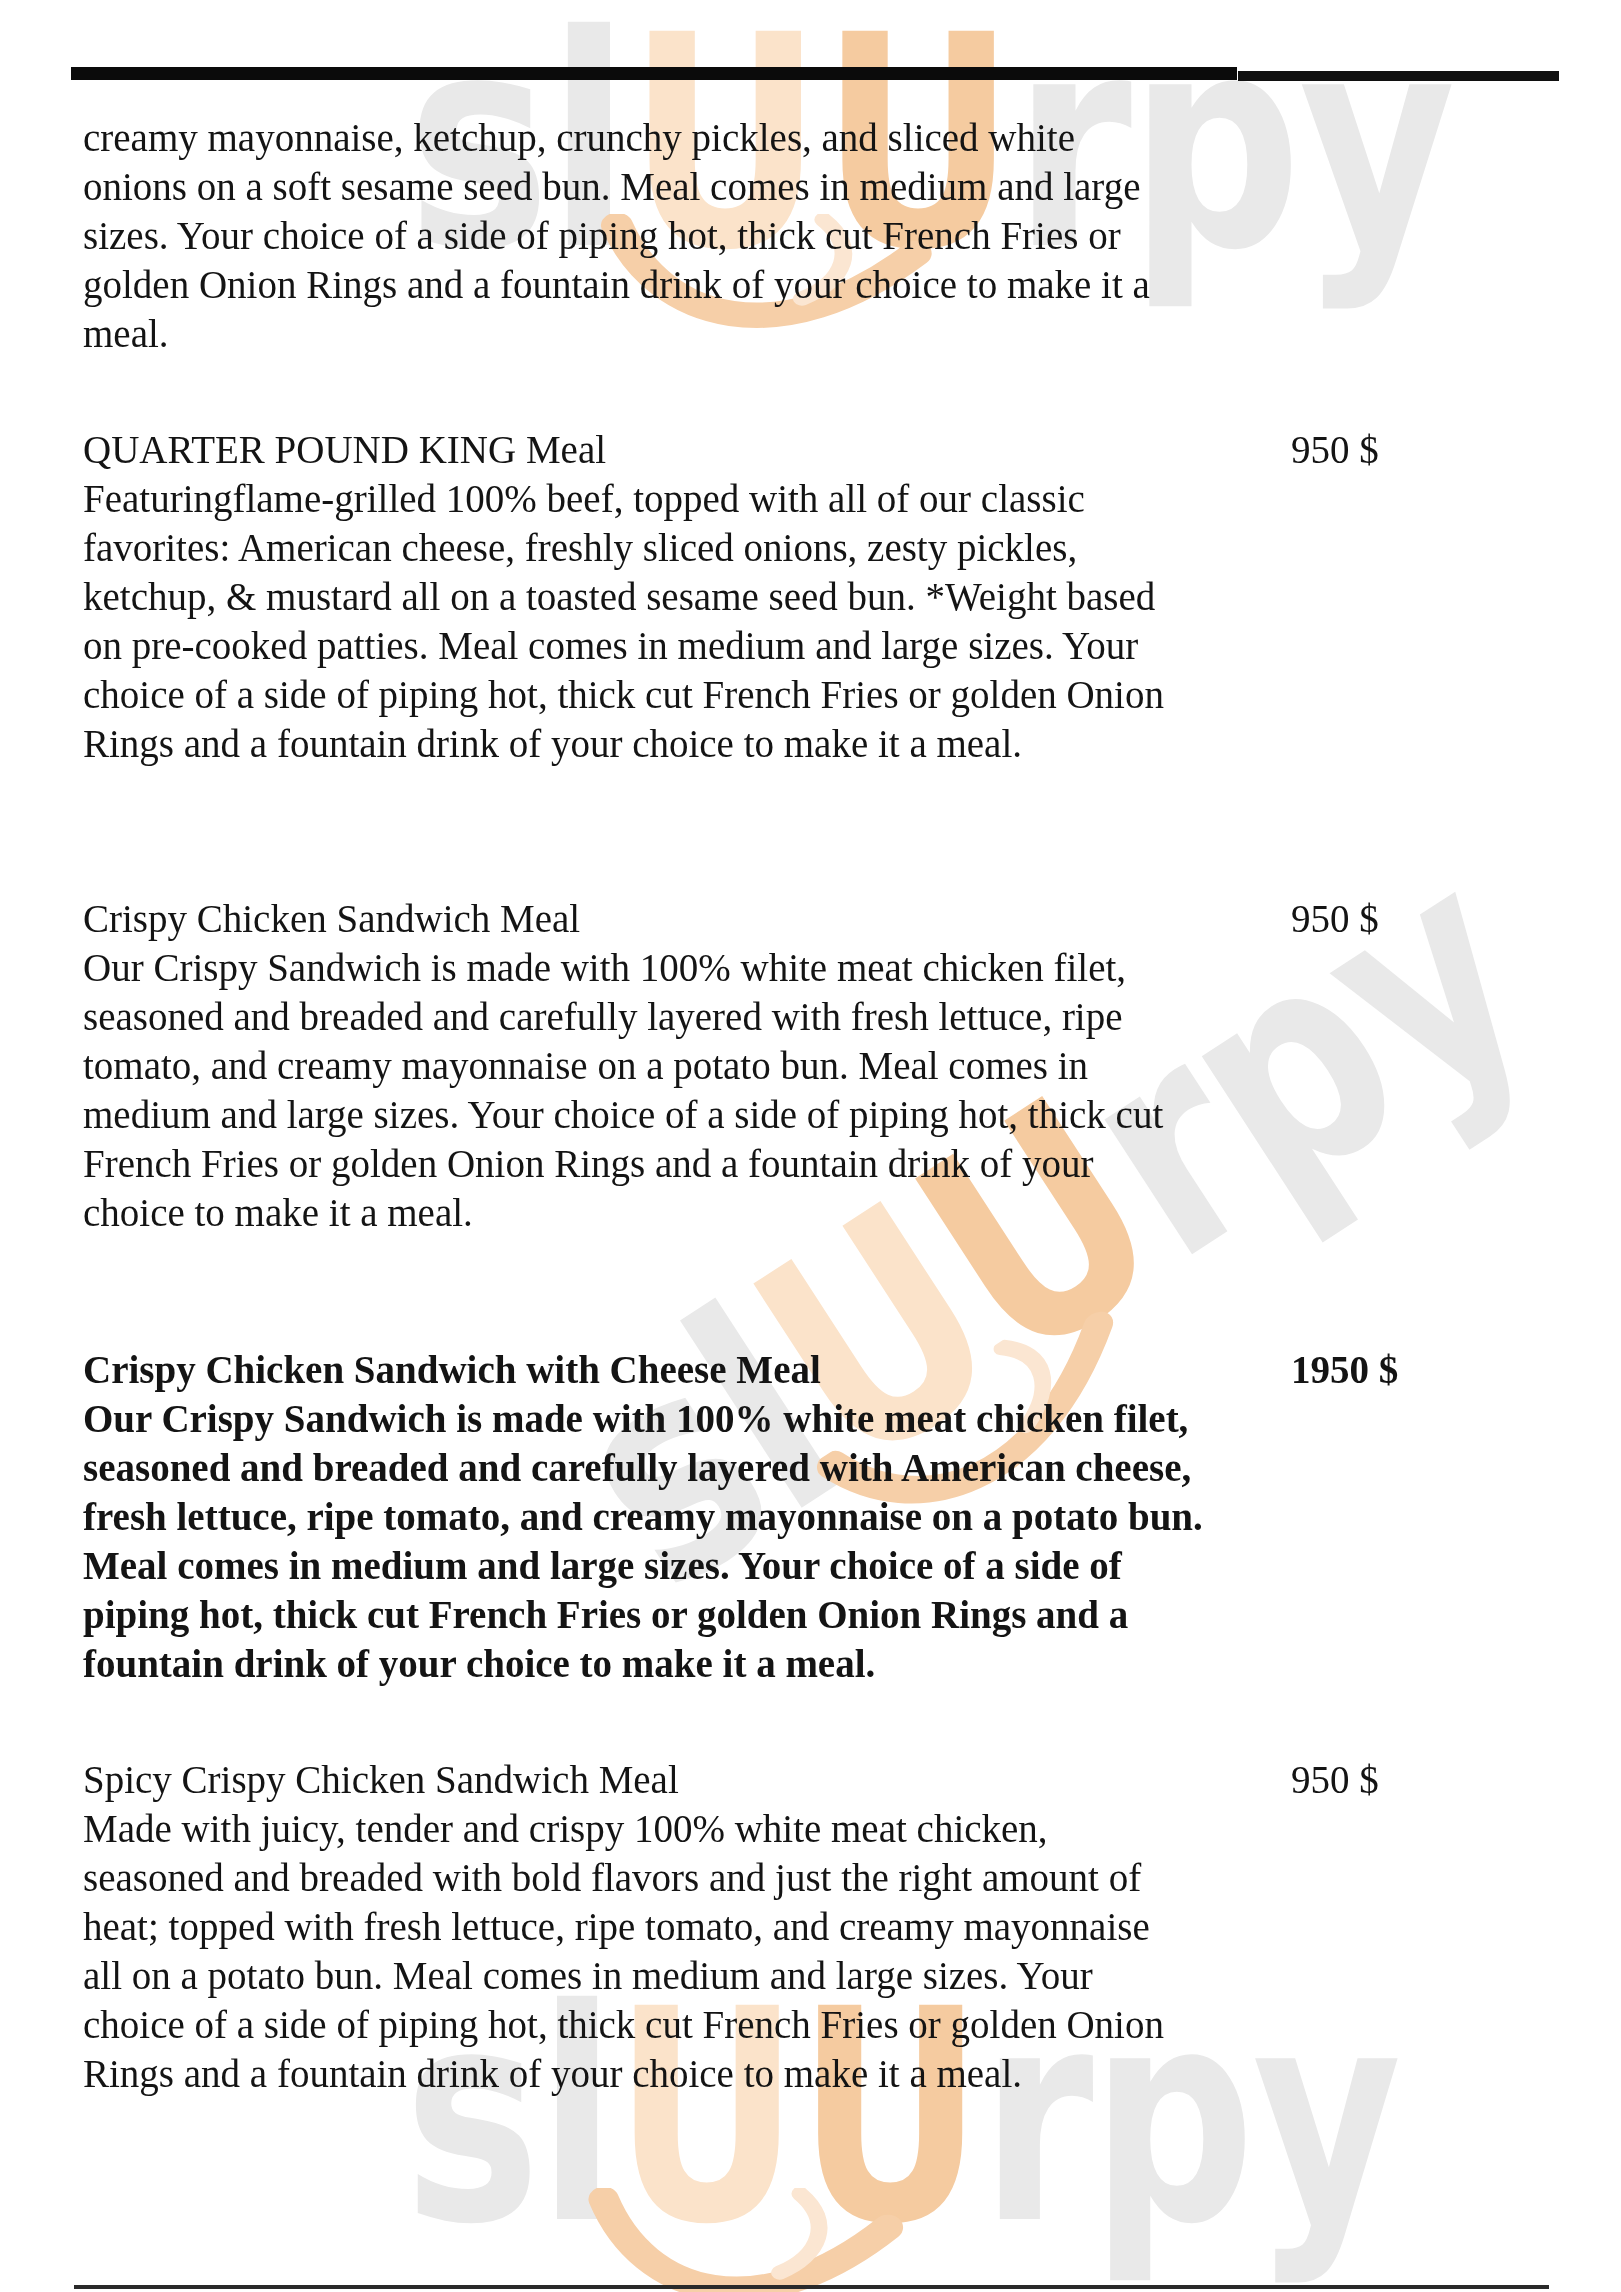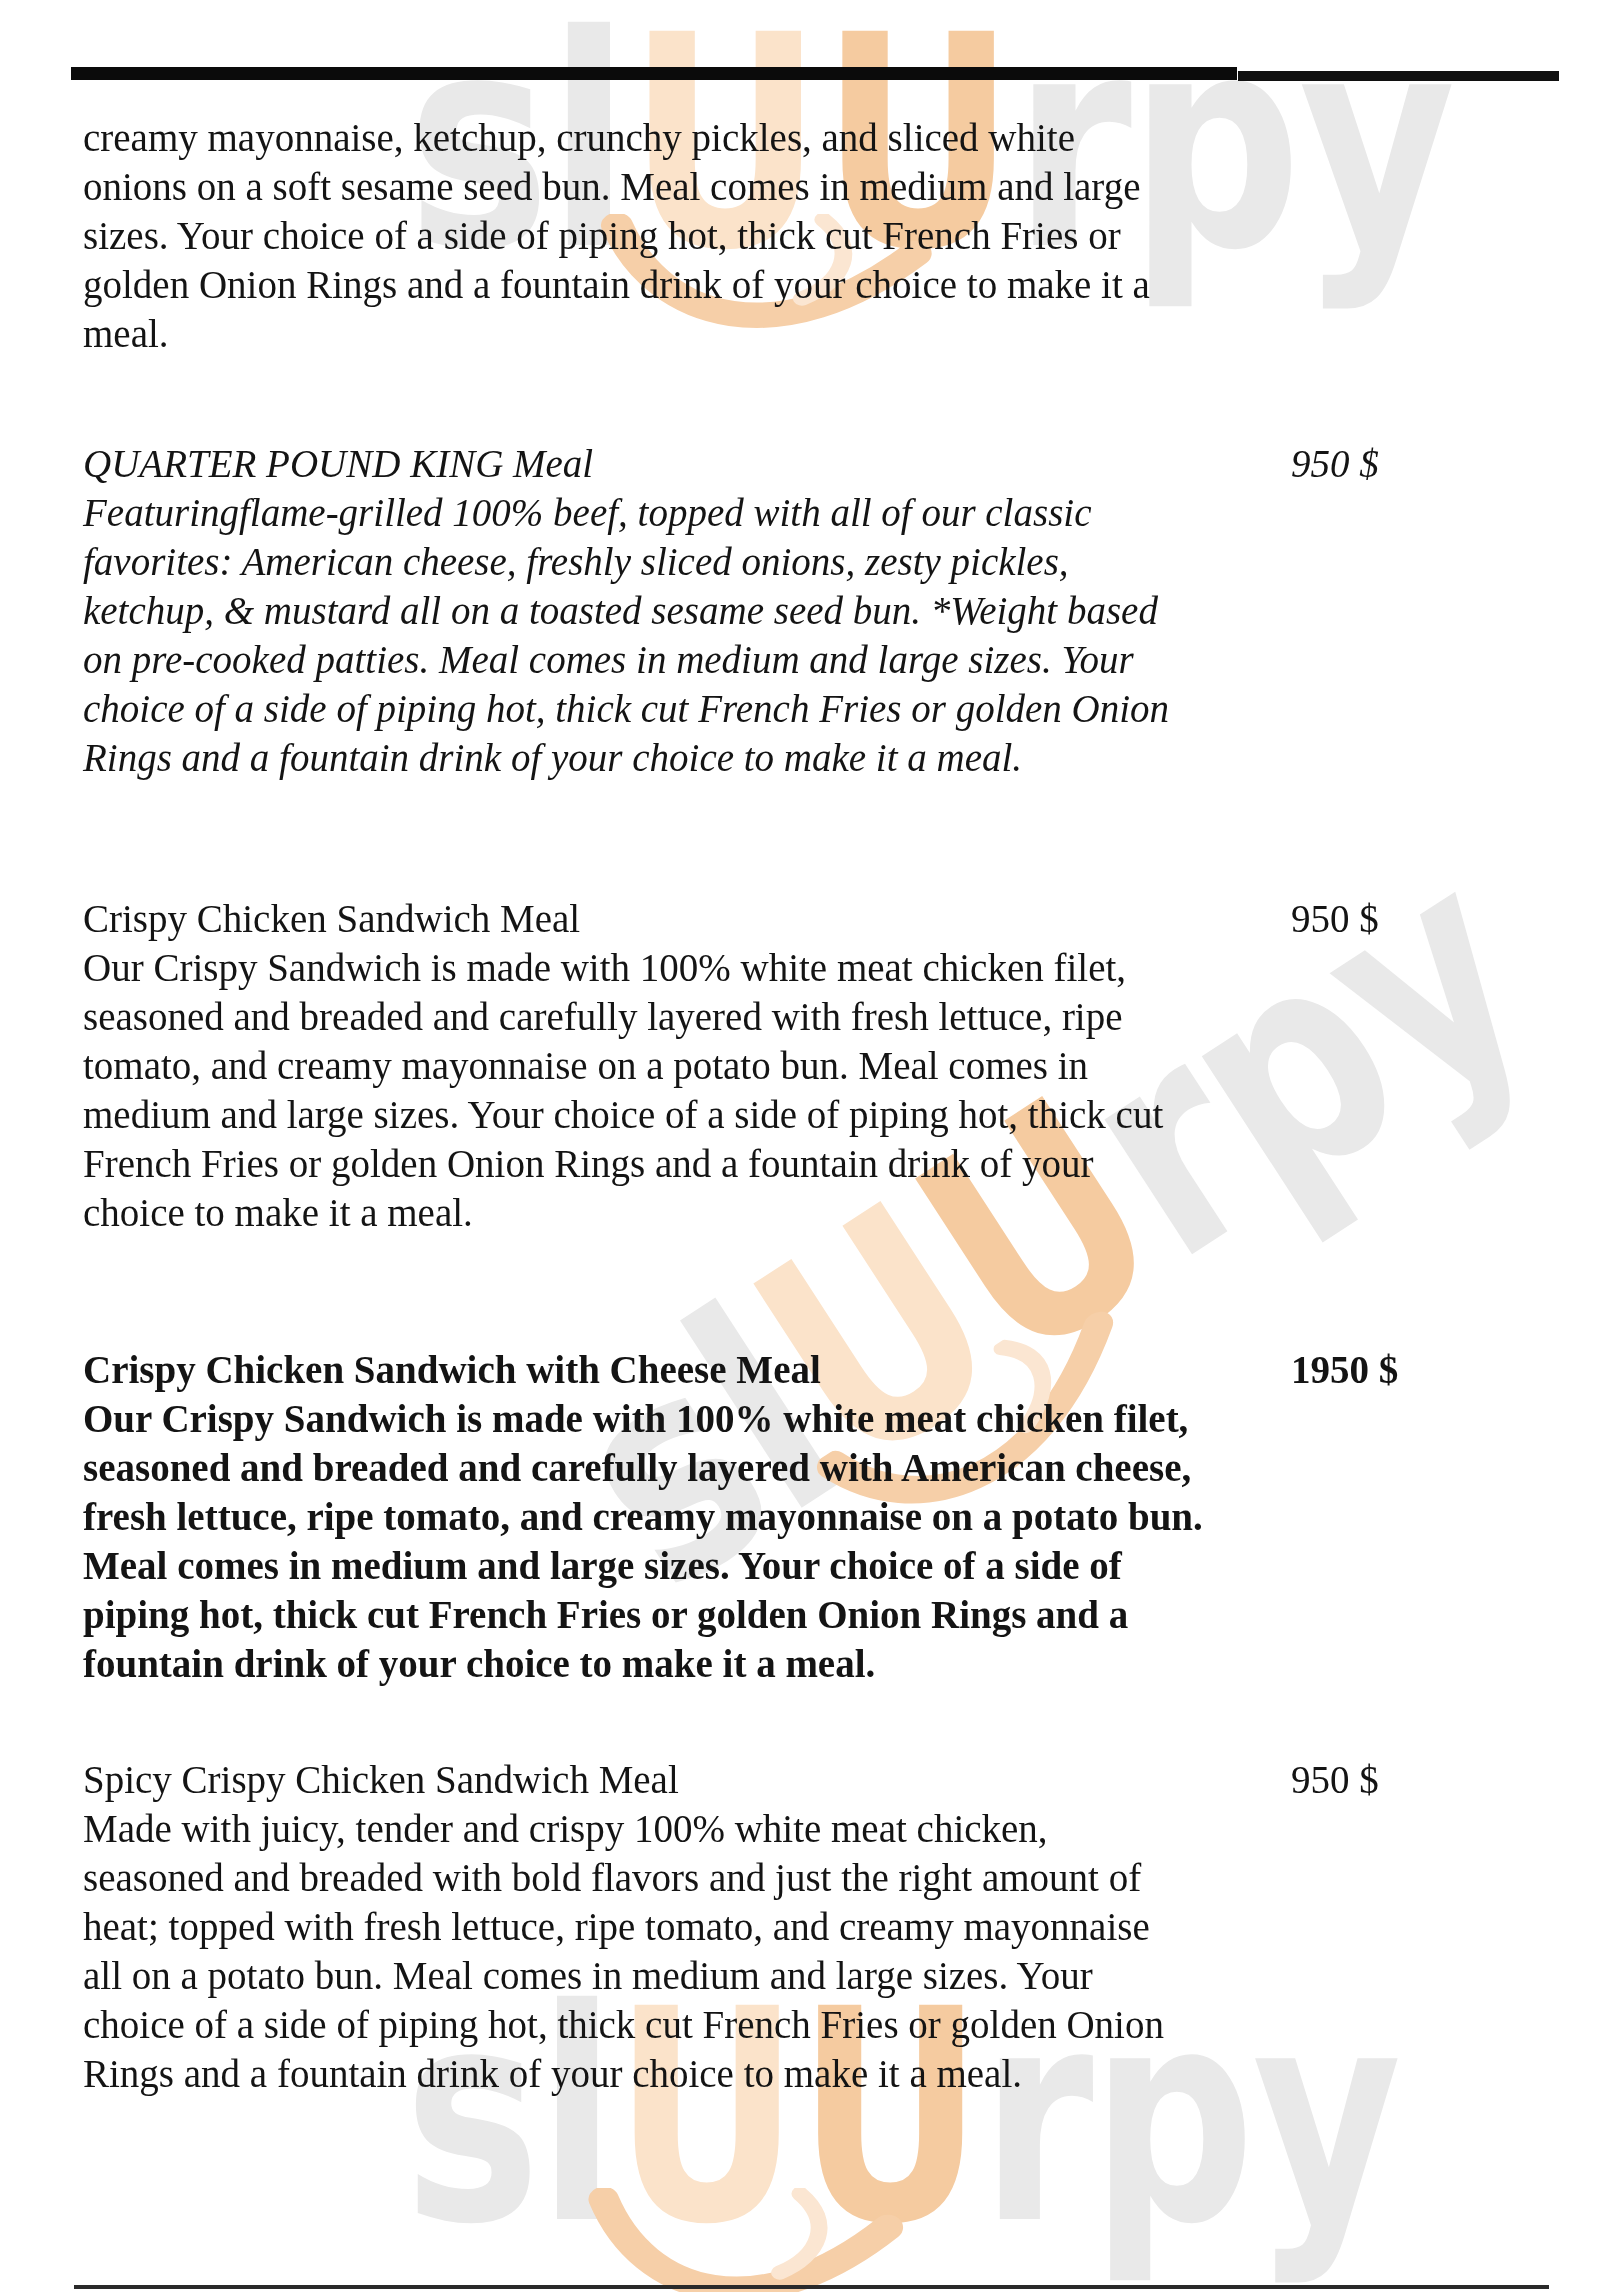--- a/index.html
+++ b/index.html
@@ -40,21 +40,21 @@
   .block{
     position:absolute;left:83px;width:1313px;
     font-size:39px;line-height:49px;
     z-index:2;
     margin-top:28px;
   }
   .block .head{white-space:nowrap;}
   .block .desc{white-space:pre-line;}
   .block .price{position:absolute;left:1208px;top:0;white-space:nowrap;}
   .b1{top:85px;}
-  .b2{top:411px;font-style:italic;}
+  .b2{top:397px;}
   .b3{top:866px;}
   .b4{top:1317px;font-weight:bold;}
   .b5{top:1727px;}
 </style>
 </head>
 <body>
 
 <div class="wm wm-top" aria-hidden="true">
   <span class="g">sl</span><span class="u1">U</span><span class="u2">U</span><span class="g">rpy</span>
   <svg class="swoosh" viewBox="0 0 100 50" preserveAspectRatio="none">

